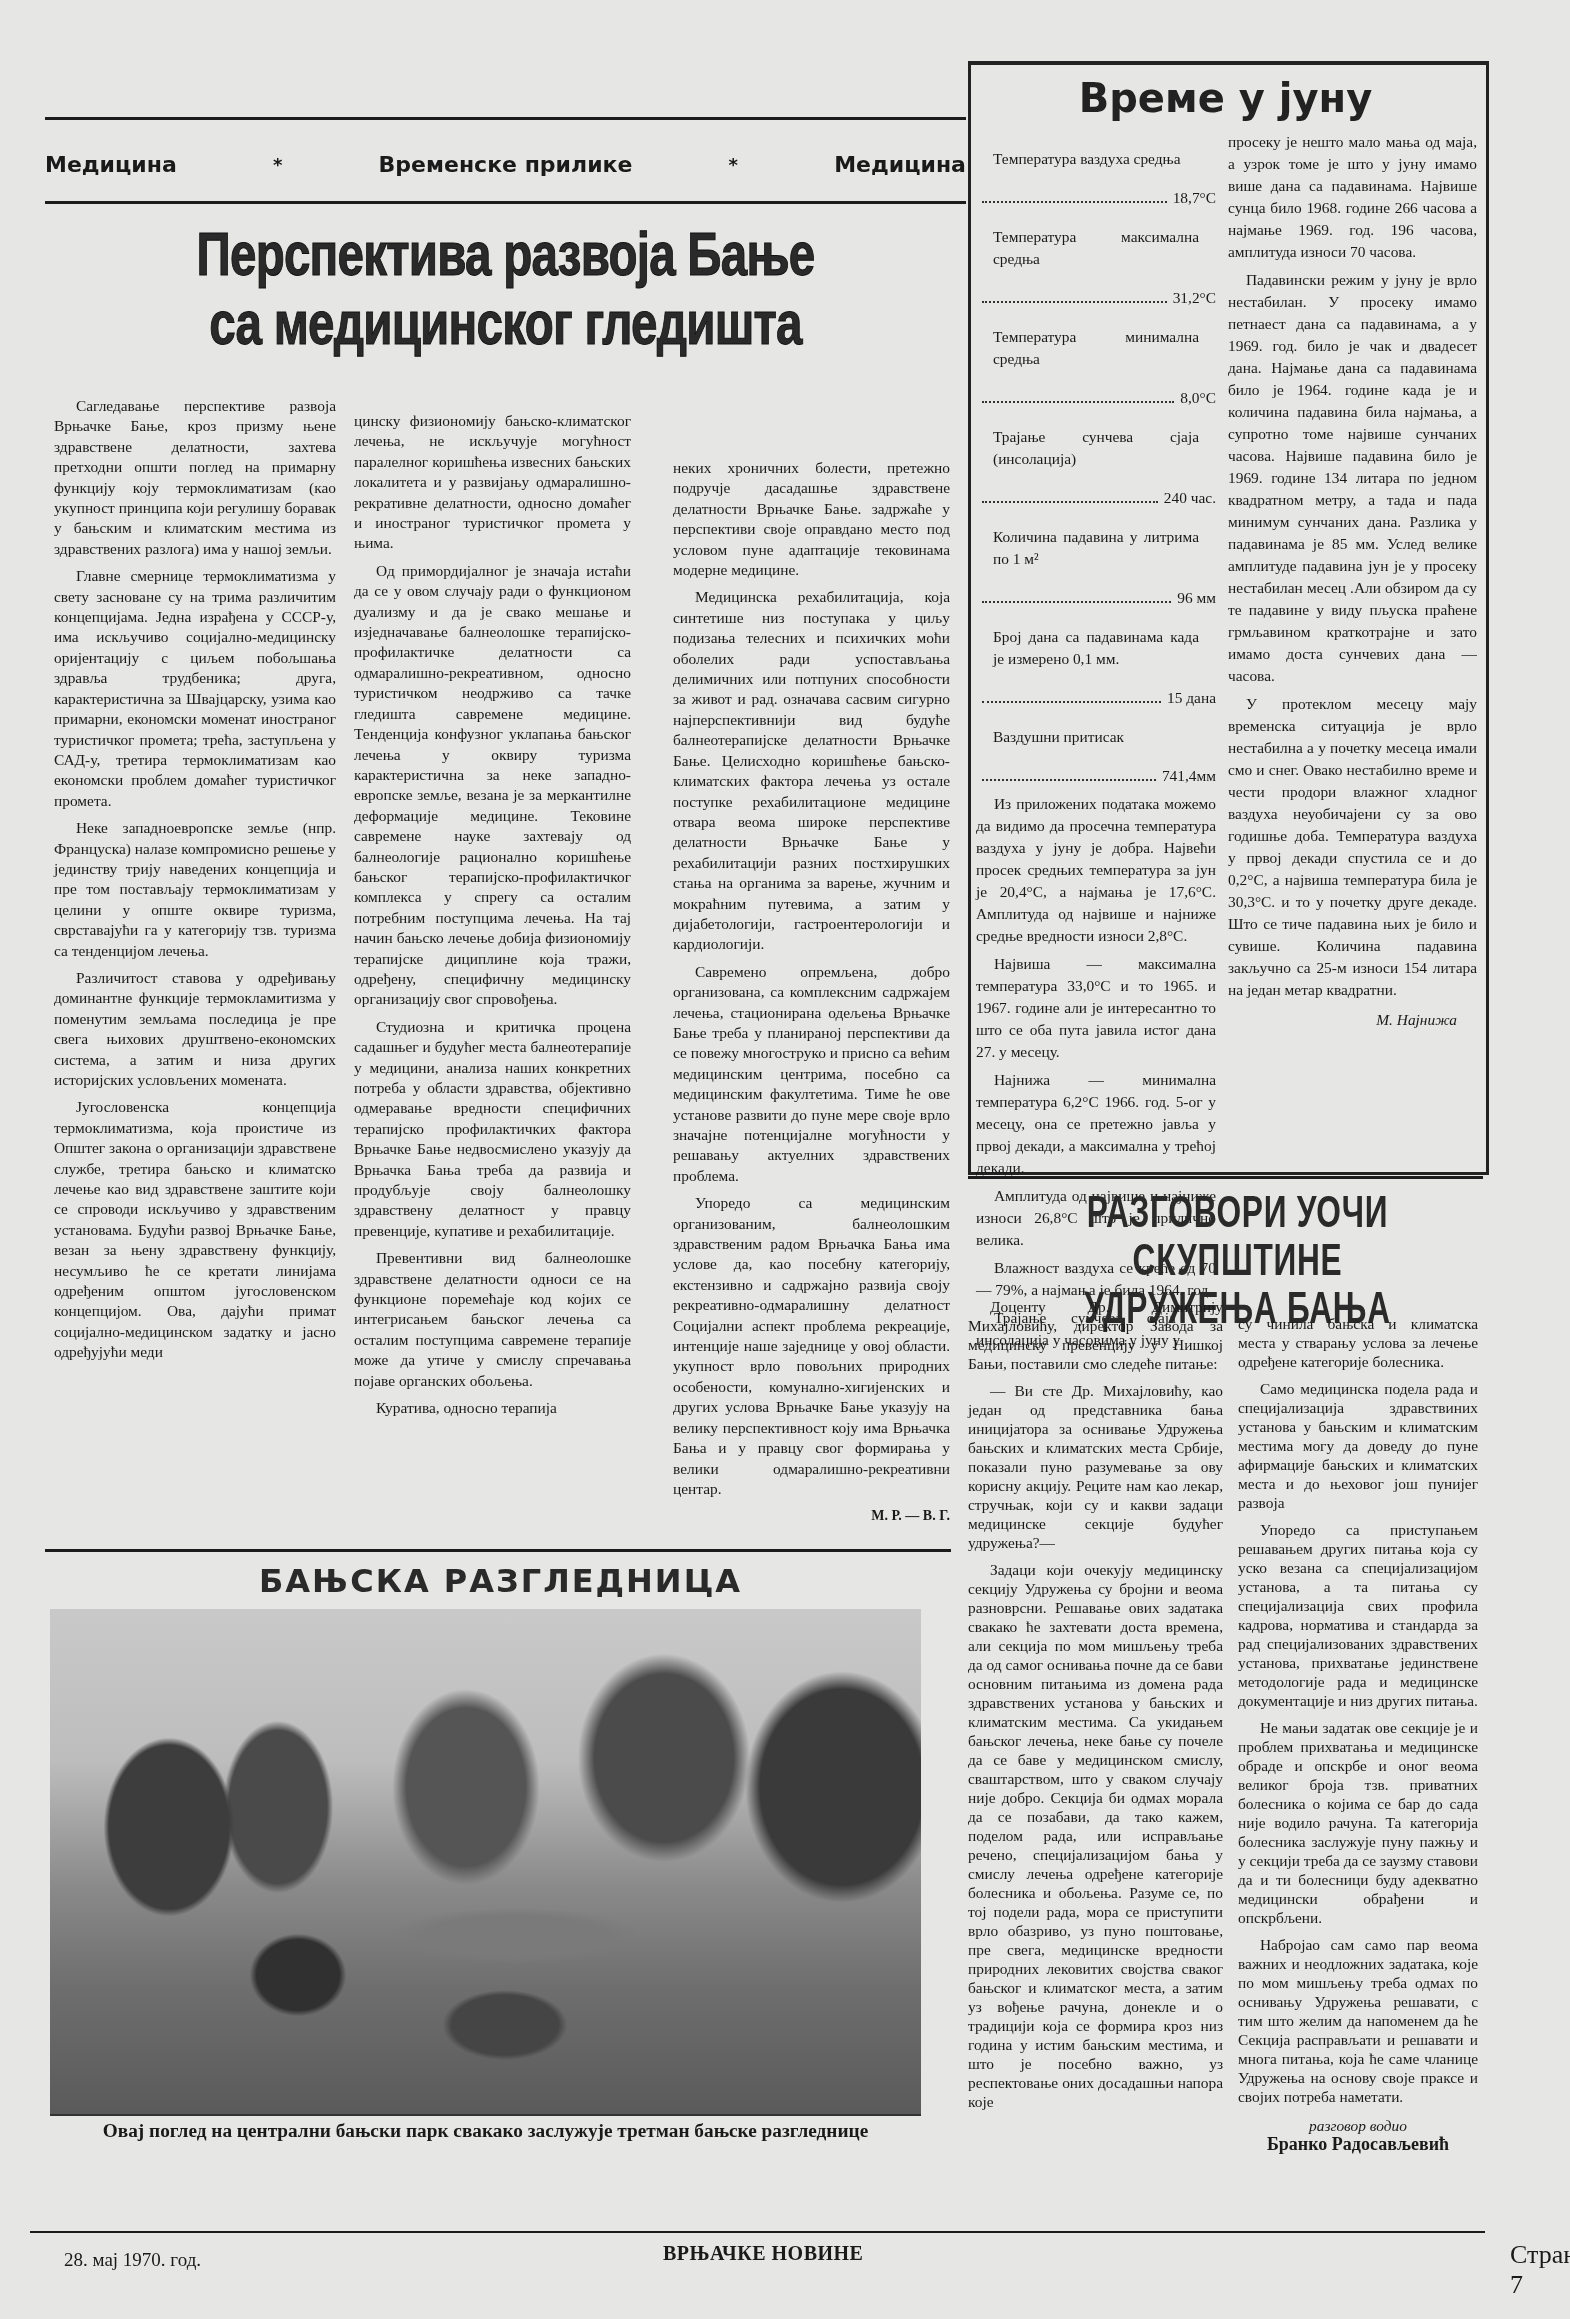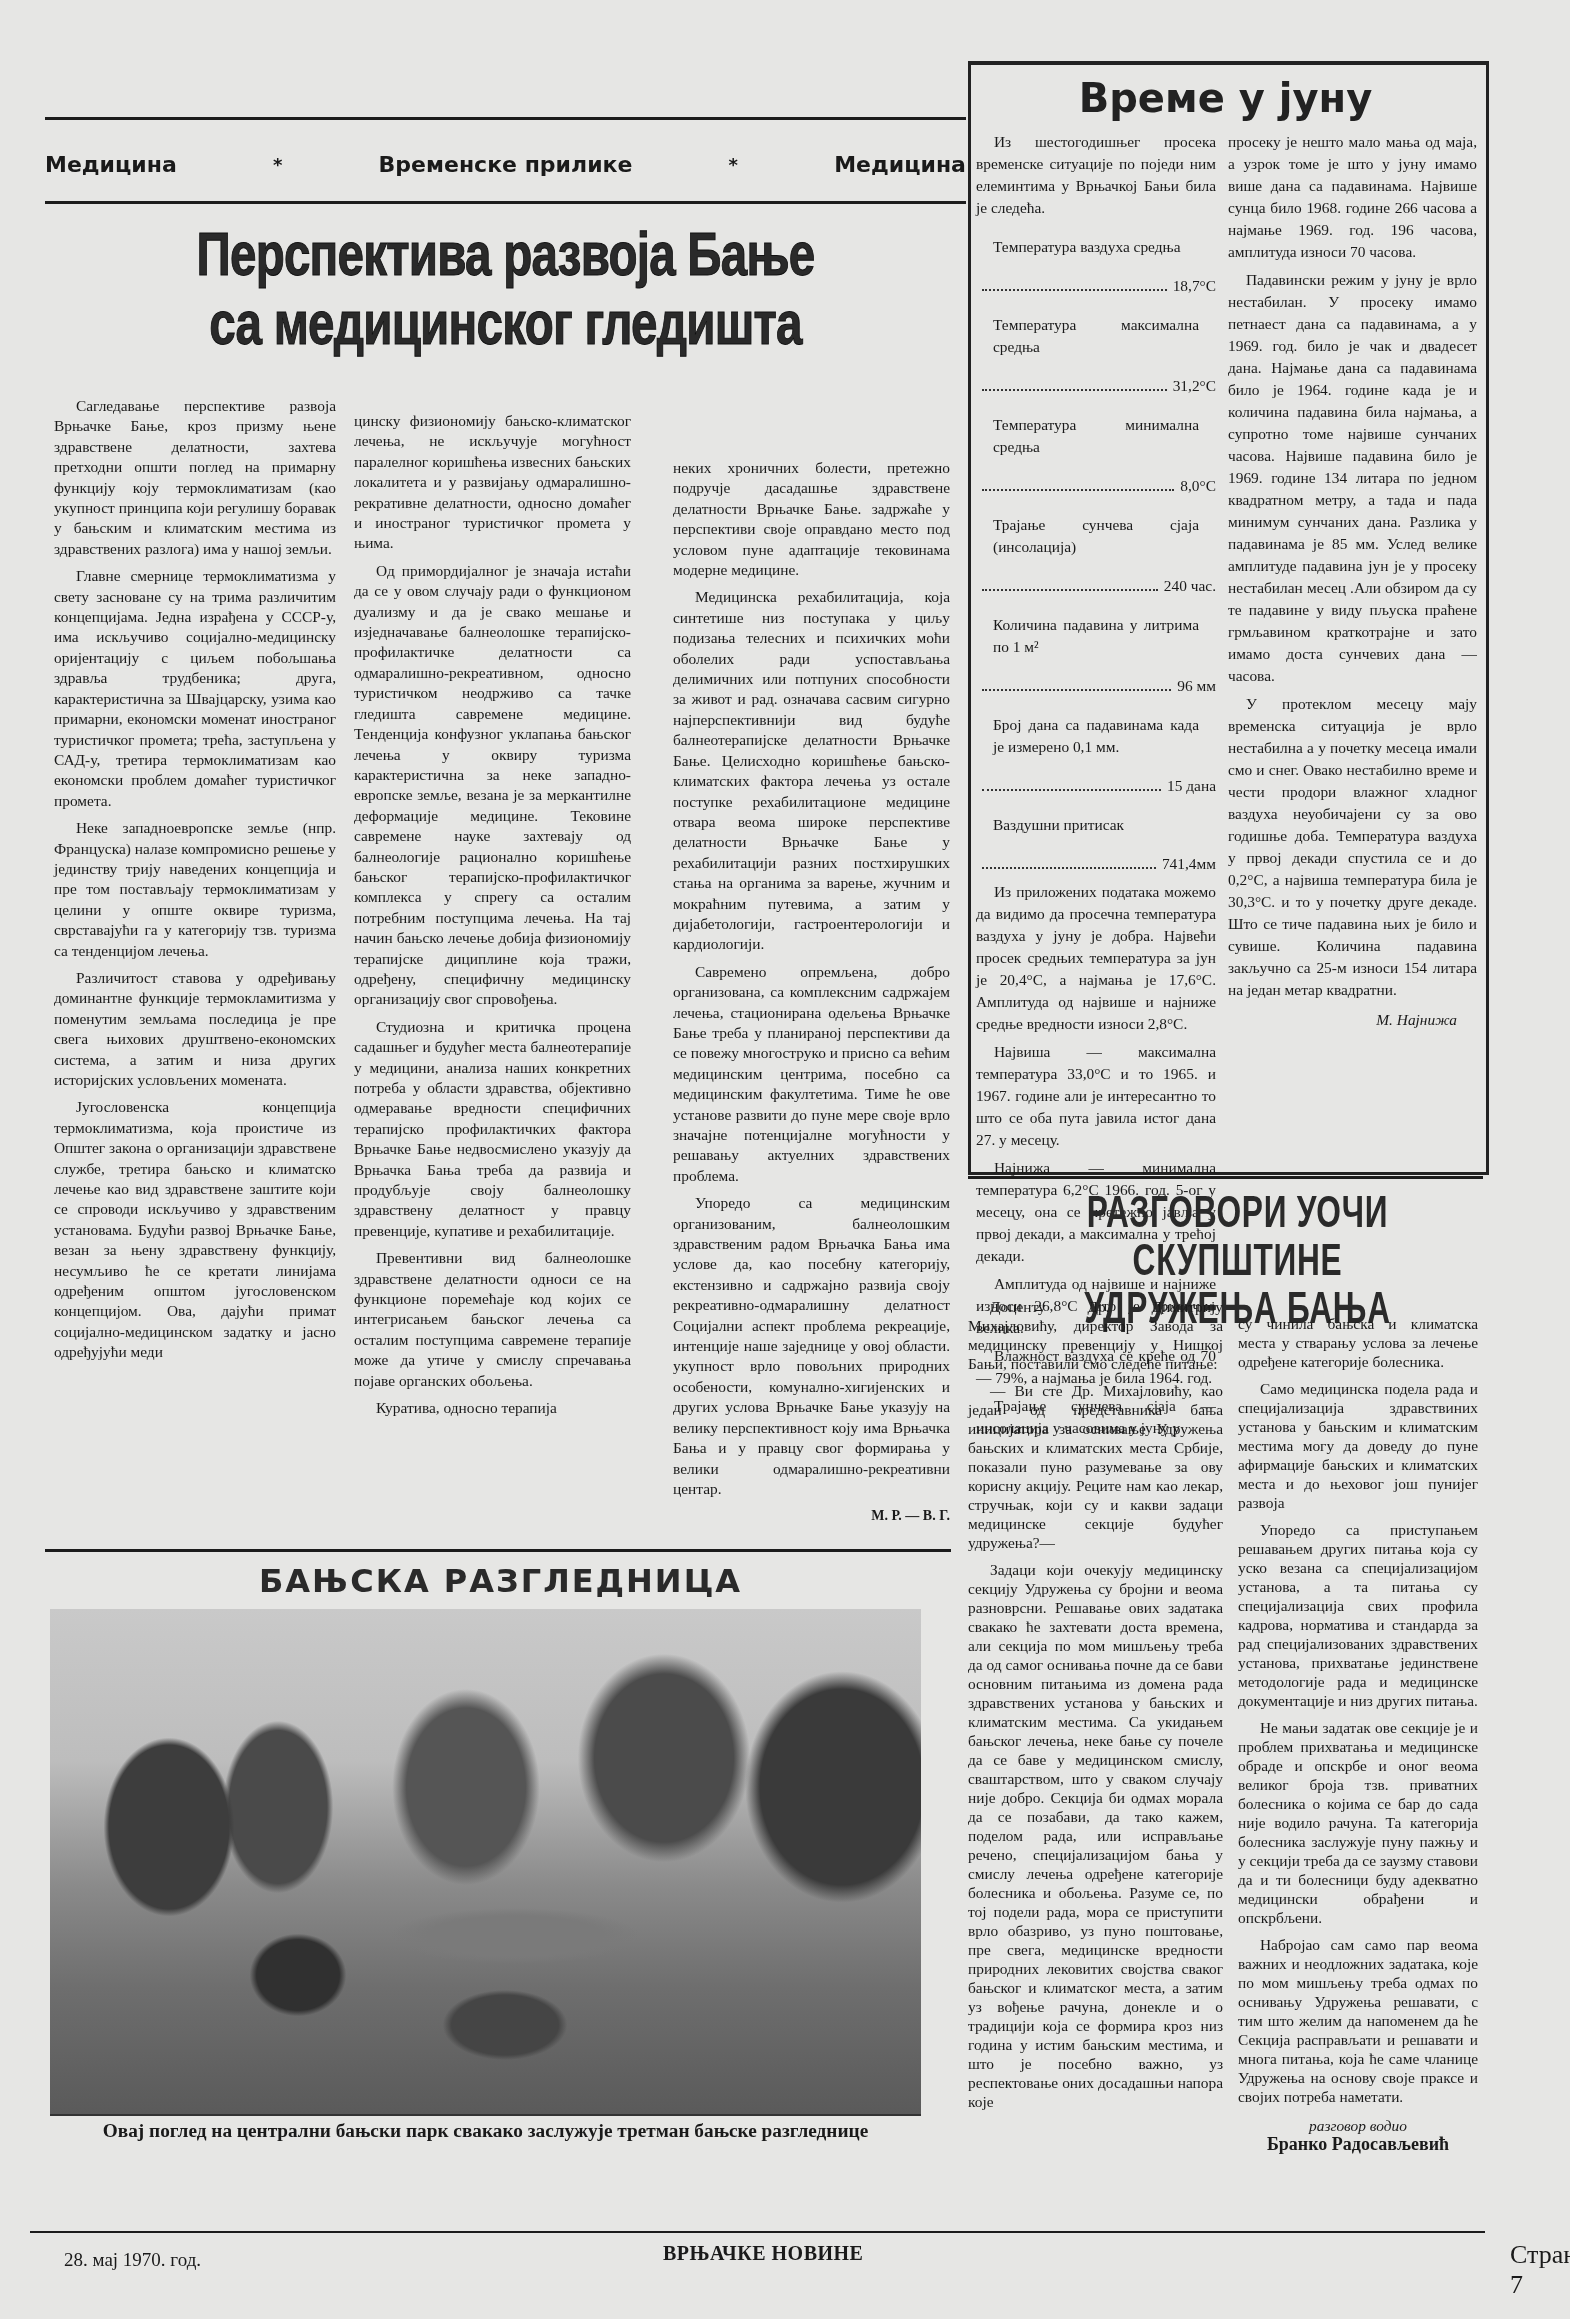--- a/index.html
+++ b/index.html
@@ -119,21 +119,20 @@
   <p>Медицинска рехабилитација, која синтетише низ поступака у циљу подизања телесних и психичких моћи оболелих ради успостављања делимичних или потпуних способности за живот и рад. означава сасвим сигурно најперспективнији вид будуће балнеотерапијске делатности Врњачке Бање. Целисходно коришћење бањско-климатских фактора лечења уз остале поступке рехабилитационе медицине отвара веома широке перспективе делатности Врњачке Бање у рехабилитацији разних постхирушких стања на органима за варење, жучним и мокраћним путевима, а затим у дијабетологији, гастроентерологији и кардиологији.</p>
   <p>Савремено опремљена, добро организована, са комплексним садржајем лечења, стационирана одељења Врњачке Бање треба у планираној перспективи да се повежу многоструко и присно са већим медицинским центрима, посебно са медицинским факултетима. Тиме ће ове установе развити до пуне мере своје врло значајне потенцијалне могућности у решавању актуелних здравствених проблема.</p>
   <p>Упоредо са медицинским организованим, балнеолошким здравственим радом Врњачка Бања има услове да, као посебну категорију, екстензивно и садржајно развија своју рекреативно-одмаралишну делатност Социјални аспект проблема рекреације, интенције наше заједнице у овој области. укупност врло повољних природних особености, комунално-хигијенских и других услова Врњачке Бање указују на велику перспективност коју има Врњачка Бања и у правцу свог формирања у велики одмаралишно-рекреативни центар.</p>
   <div class="signature">М. Р. — В. Г.</div>
 </div>
 
 <div id="weather-box" class="abs"></div>
 <div id="weather-title" class="abs">Време у јуну</div>
 
 <div id="wcol1" class="wcol">
-  <p>Из шестогодишњег просека временске ситуације по поједи ним елеминтима у Врњачкој Бањи била је следећа.</p>
   <div class="stat-block">
     <div class="stat-row">
       <p>Температура ваздуха средња</p>
       <div class="stat">
           <span class="leader"></span>
           <span>18,7°C</span>
         </div>
     </div>
     <div class="stat-row">
       <p>Температура максимална средња</p>

